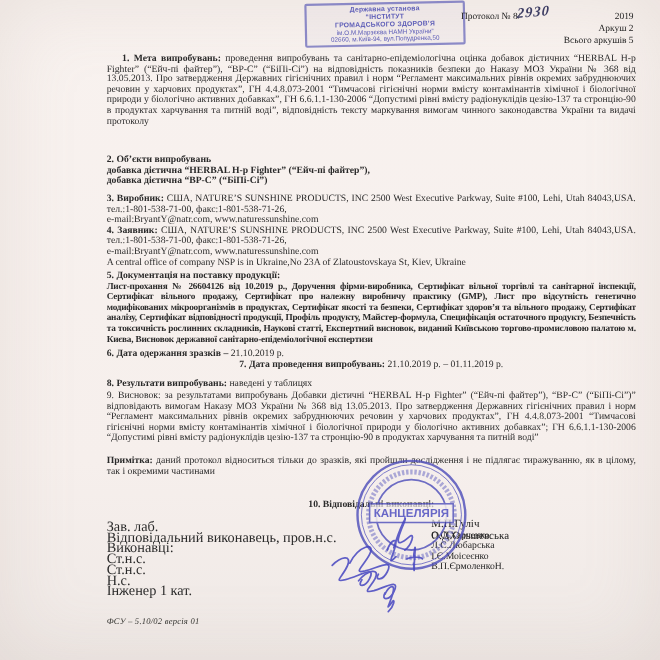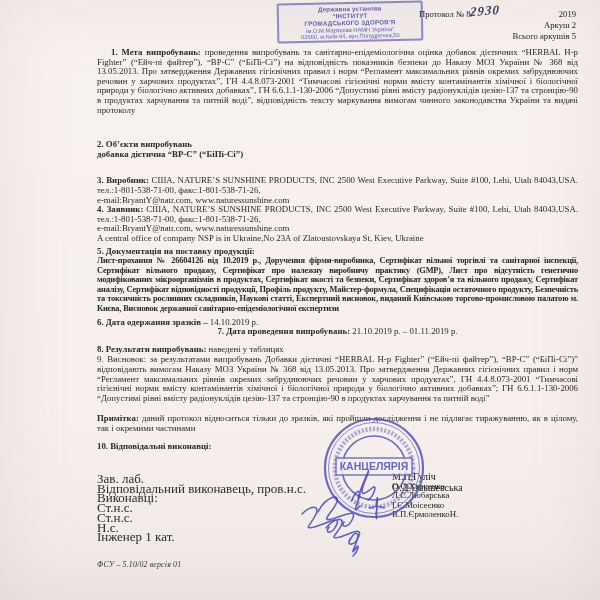--- a/index.html
+++ b/index.html
@@ -30,30 +30,30 @@
     font-style:italic;letter-spacing:1px;transform:rotate(-5deg) skewX(-8deg);
     font-weight:bold;
   }
   .head-right{position:absolute;right:24px;top:9px;text-align:right;font-size:8.6px;line-height:11px;color:#222;}
 
   .doc{position:absolute;left:97px;top:46px;width:481px;font-size:8.8px;line-height:9.6px;text-align:justify;}
   .b{font-weight:bold;font-family:Liberation Serif, serif;}
   .p1{margin:2px 0 0;text-indent:14px;}
   .s2h{margin-top:25px;font-weight:bold;text-align:left;}
   .bl{font-weight:bold;text-align:left;}
-  .s3{margin-top:17px;}
+  .s3{margin-top:7px;}
   .office{text-align:left;}
   .s5h{margin-top:3px;font-weight:bold;text-align:left;}
   .s5b{font-weight:bold;font-size:8.4px;letter-spacing:-.18px;}
   .s6{margin-top:4px;text-align:left;}
   .s7{text-align:center;}
   .s8{margin-top:8px;text-align:left;}
   .s9{margin-top:1px;}
   .note{margin-top:11px;}
-  .s10h{margin-top:8px;font-weight:bold;text-align:left;font-family:Liberation Serif, serif;}
+  .s10h{margin-top:21px;font-weight:bold;text-align:center;font-family:Liberation Serif, serif;}
 
   .exec-roles{position:absolute;left:97px;top:474px;font-size:13px;line-height:9.7px;color:#2a2a2a;}
   .exec-names-a{position:absolute;left:392px;top:472px;font-size:10px;line-height:10.8px;color:#222;}
   .exec-names-b{position:absolute;left:392px;top:482px;font-size:8.8px;line-height:9.3px;color:#222;}
 
   .round-stamp{position:absolute;left:312px;top:408px;width:135px;height:135px;opacity:.82;}
   .sig-layer{position:absolute;left:298px;top:448px;width:150px;height:120px;}
 
   .footer{position:absolute;left:97px;top:560px;font-size:7.8px;font-style:italic;color:#33332f;letter-spacing:.2px;}
 </style>
@@ -78,40 +78,41 @@
   <div>Всього аркушів 5</div>
 </div>
 
 <div class="doc">
   <div class="p1">
     <span class="b">1. Мета випробувань:</span>
     <span>проведення випробувань та санітарно-епідеміологічна оцінка добавок дієтичних “HERBAL H-p Fighter” (“Ейч-пі файтер”), “ВР-С” (“БіПі-Сі”) на відповідність показників безпеки до Наказу МОЗ України № 368 від 13.05.2013. Про затвердження Державних гігієнічних правил і норм “Регламент  максимальних рівнів окремих забруднюючих речовин у харчових продуктах”, ГН 4.4.8.073-2001 “Тимчасові гігієнічні норми вмісту контамінантів хімічної і біологічної природи у біологічно активних добавках”, ГН 6.6.1.1-130-2006 “Допустимі рівні вмісту радіонуклідів цезію-137 та стронцію-90  в продуктах харчування та питній воді”, відповідність тексту маркування вимогам чинного законодавства України та видачі протоколу</span>
   </div>
 
   <div class="s2h">2. Об’єкти випробувань</div>
+  <div class="bl">добавка дієтична “HERBAL H-p Fighter” (“Ейч-пі файтер”),</div>
   <div class="bl">добавка дієтична “ВР-С” (“БіПі-Сі”)</div>
 
   <div class="s3">
     <span class="b">3. Виробник:</span>
     <span>США, NATURE’S SUNSHINE PRODUCTS, INC  2500 West Executive Parkway, Suite #100, Lehi, Utah 84043,USA. тел.:1-801-538-71-00, факс:1-801-538-71-26,</span>
     <div class="office">e-mail:BryantY@natr.com, www.naturessunshine.com</div>
   </div>
   <div>
     <span class="b">4. Заявник:</span>
     <span>США, NATURE’S SUNSHINE PRODUCTS, INC  2500 West Executive Parkway, Suite #100, Lehi, Utah 84043,USA. тел.:1-801-538-71-00, факс:1-801-538-71-26,</span>
     <div class="office">e-mail:BryantY@natr.com, www.naturessunshine.com</div>
     <div class="office">A central office of company NSP is in Ukraine,No 23A of Zlatoustovskaya St, Kiev, Ukraine</div>
   </div>
 
   <div class="s5h">5. Документація на поставку продукції:</div>
   <div class="s5b">Лист-прохання № 26604126 від 10.2019 р., Доручення фірми-виробника, Сертифікат вільної торгівлі та санітарної інспекції, Сертифікат вільного продажу, Сертифікат про належну виробничу практику (GMP), Лист про відсутність генетично модифікованих мікроорганізмів в продуктах, Сертифікат якості та безпеки, Сертифікат здоров’я та вільного продажу, Сертифікат аналізу, Сертифікат відповідності продукції, Профіль продукту, Майстер-формула, Специфікація остаточного продукту, Безпечність та токсичність рослинних складників, Наукові статті, Експертний висновок, виданий Київською торгово-промисловою палатою м. Києва,  Висновок державної санітарно-епідеміологічної експертизи</div>
 
   <div class="s6">
     <span class="b">6. Дата одержання зразків –</span>
-    <span>14.10.2019 р.</span>
+    <span>21.10.2019 р.</span>
   </div>
   <div class="s7">
     <span class="b">7. Дата проведення випробувань:</span>
     <span>21.10.2019 р. –    01.11.2019 р.</span>
   </div>
 
   <div class="s8">
     <span class="b">8. Результати випробувань:</span>
     <span>наведені у таблицях</span>
   </div>

